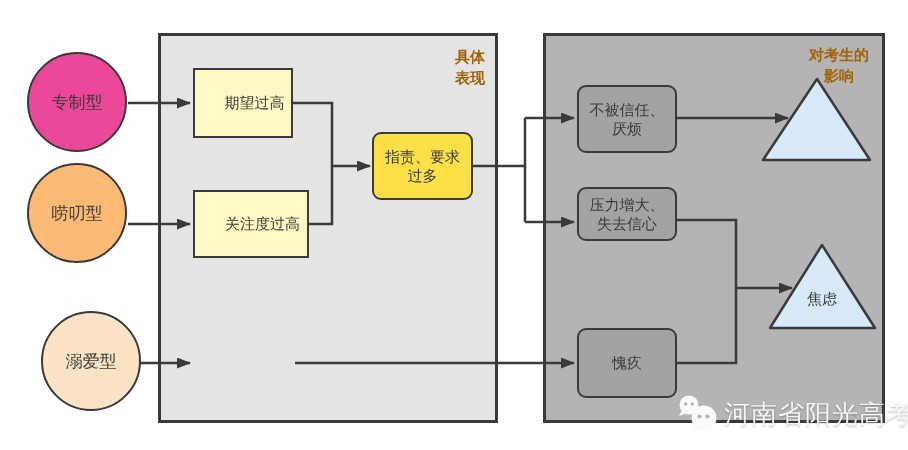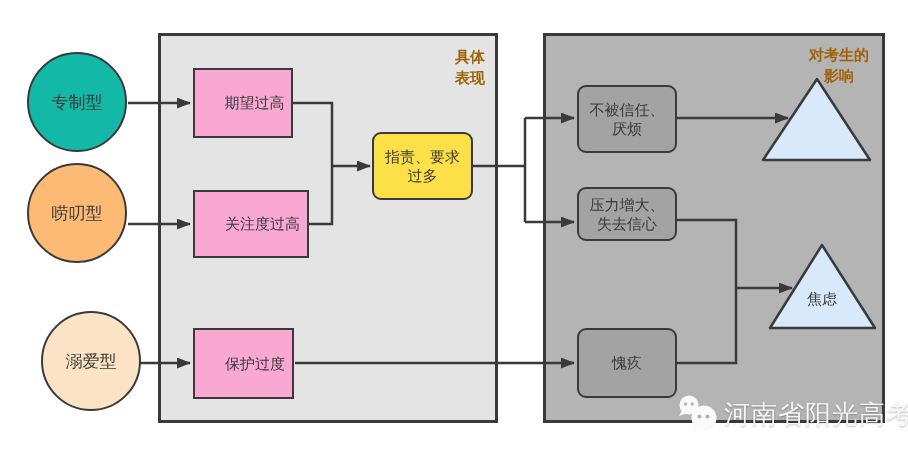--- a/index.html
+++ b/index.html
@@ -7,25 +7,25 @@
     position:relative;width:908px;height:450px;background:#ffffff;
     font-family:"Liberation Sans","DejaVu Sans",sans-serif;color:#3a3a3a;overflow:hidden;
   }
   .panel{position:absolute;border:3px solid #3a3a3a;box-sizing:border-box;}
   .panel.light{left:158px;top:33px;width:340px;height:390px;background:#e4e4e4;}
   .panel.dark{left:543px;top:33px;width:342px;height:390px;background:#b4b4b4;}
   .overlay{position:absolute;left:0;top:0;z-index:2;}
   .node{position:absolute;display:flex;align-items:center;justify-content:center;
         box-sizing:border-box;z-index:3;text-align:center;}
   .circle{width:100px;height:100px;border-radius:50%;border:2.5px solid #3a3a3a;font-size:17px;}
-  .c1{left:27px;top:52px;background:#14b8a6;}
+  .c1{left:27px;top:52px;background:#ec4899;}
   .c2{left:27px;top:163px;background:#fdba74;}
   .c3{left:41px;top:311px;background:#fce3c5;align-items:center;}
   .box{border:2.5px solid #3a3a3a;font-size:15px;line-height:1.3;}
-  .pink{background:#f9a8d4;padding-left:23px;}
+  .pink{background:#fef9c3;padding-left:23px;}
   .red{background:#fde047;border-radius:9px;}
   .blue{background:#a3a3a3;border-radius:9px;}
   .b-expect{left:193px;top:68px;width:100px;height:70px;}
   .b-attent{left:193px;top:190px;width:116px;height:68px;}
   .b-protect{left:193px;top:328px;width:101px;height:71px;}
   .b-blame{left:372px;top:132px;width:101px;height:68px;}
   .b-distrust{left:577px;top:85px;width:100px;height:68px;}
   .b-pressure{left:577px;top:187px;width:100px;height:54px;}
   .b-guilt{left:577px;top:328px;width:100px;height:70px;}
   .ptitle{position:absolute;z-index:3;font-weight:bold;font-size:15px;line-height:1.4;
@@ -89,23 +89,20 @@
 表现</div>
   <div class="ptitle multiline t-effect">对考生的
 影响</div>
 
   <div class="node box pink b-expect">
     <span class="multiline">期望过高</span>
   </div>
   <div class="node box pink b-attent">
     <span class="multiline">关注度过高</span>
   </div>
-  <div class="node box pink b-protect">
-    <span class="multiline">保护过度</span>
-  </div>
   <div class="node box red b-blame">
     <span class="multiline">指责、要求
 过多</span>
   </div>
 
   <div class="node box blue b-distrust">
     <span class="multiline">不被信任、
 厌烦</span>
   </div>
   <div class="node box blue b-pressure">

